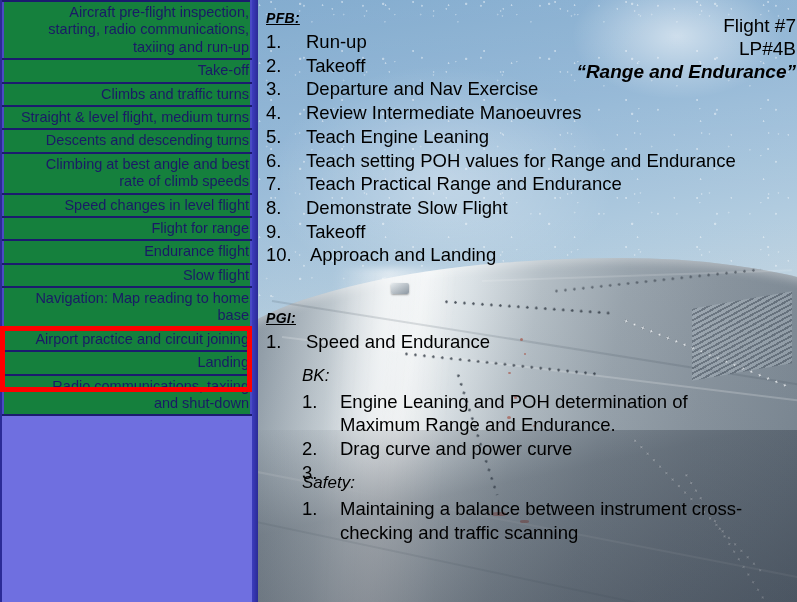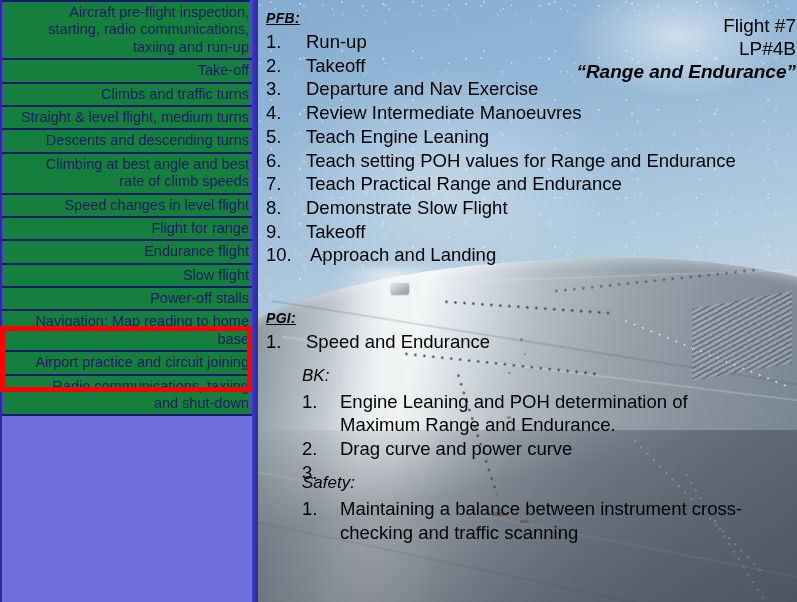--- a/index.html
+++ b/index.html
@@ -380,28 +380,28 @@
         <tr>
             <td>Flight for range</td>
           </tr>
         <tr>
             <td>Endurance flight</td>
           </tr>
         <tr>
             <td>Slow flight</td>
           </tr>
         <tr>
-            <td>Power-off stalls</td>
-          </tr>
-        <tr>
             <td>Navigation:  Map reading to home
    base</td>
           </tr>
         <tr>
             <td>Airport practice and circuit joining</td>
+          </tr>
+        <tr>
+            <td>Landing</td>
           </tr>
         <tr>
             <td>Radio communications, taxiing
    and shut-down</td>
           </tr>
       </tbody>
     </table>
     <div class="right-strip"></div>
   </div>
 

